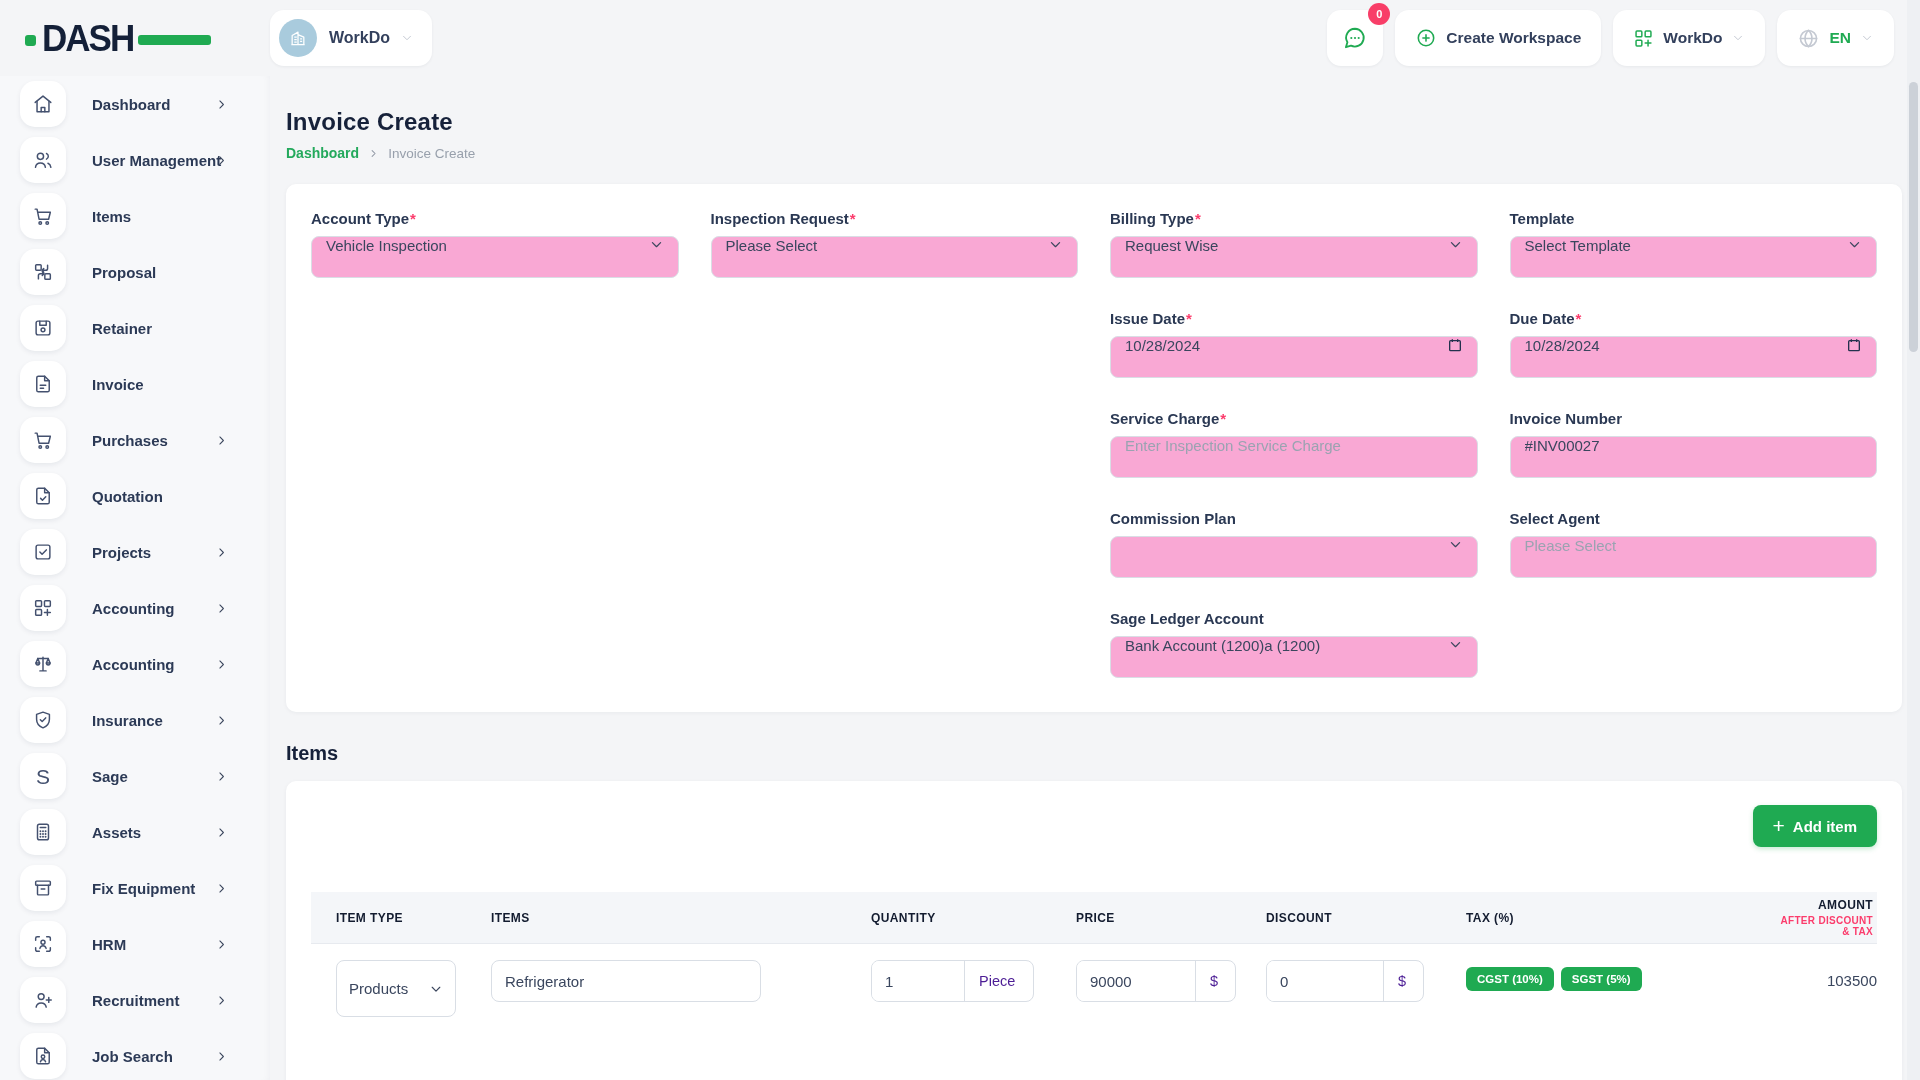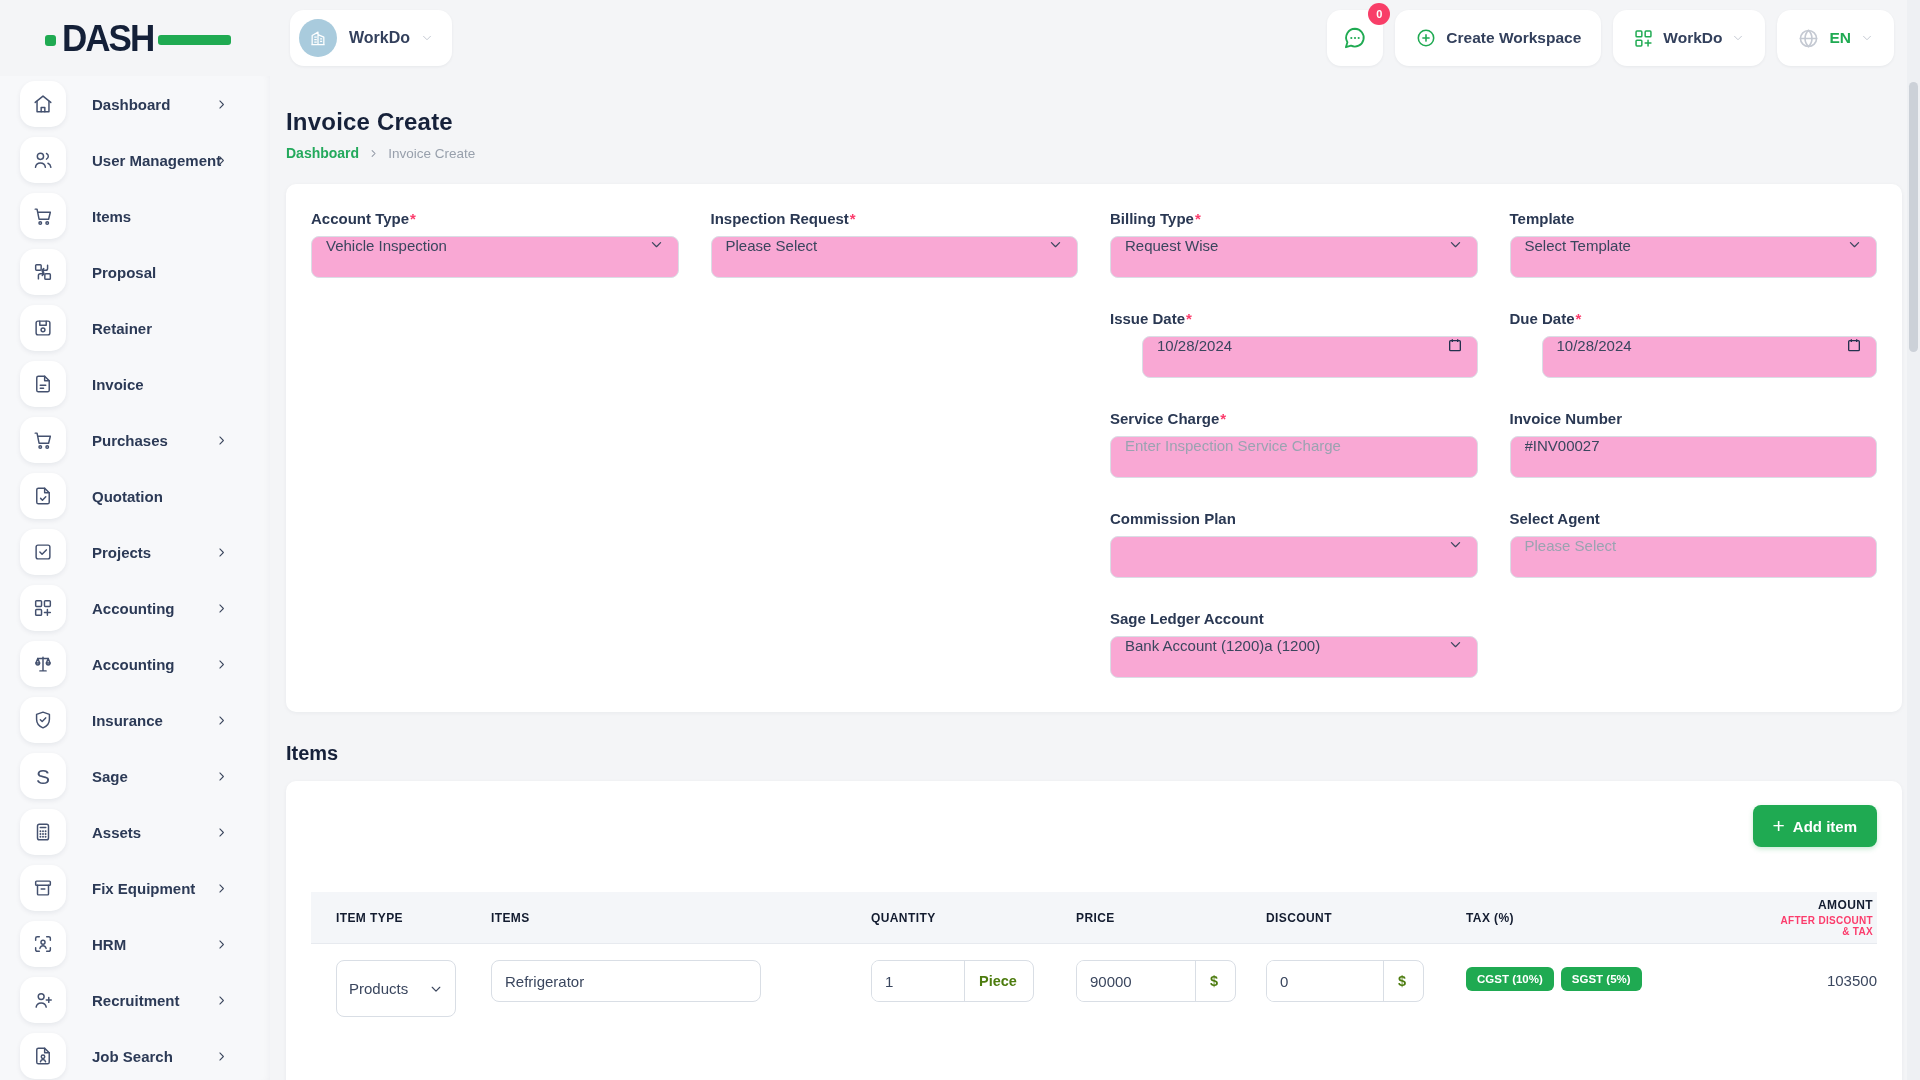--- a/index.html
+++ b/index.html
@@ -12,21 +12,21 @@
   html,body{width:1920px;height:1080px;overflow:hidden;}
   body{font-family:"Liberation Sans",sans-serif;background:var(--bg);color:var(--ink);position:relative;}
   svg{display:block;}
   .stroke{fill:none;stroke:var(--icon);stroke-width:1.6;stroke-linecap:round;stroke-linejoin:round;}
   .stroke-green{fill:none;stroke:var(--green);stroke-width:1.7;stroke-linecap:round;stroke-linejoin:round;}
   .stroke-gray{fill:none;stroke:#c4c9d2;stroke-width:1.7;stroke-linecap:round;stroke-linejoin:round;}
   .stroke-dark{fill:none;stroke:#3c475e;stroke-width:2;stroke-linecap:round;stroke-linejoin:round;}
 
   
   .topbar{position:absolute;left:0;top:0;width:1920px;height:76px;display:flex;align-items:center;}
-  .logo{position:relative;margin-left:62px;width:150px;}
+  .logo{position:relative;margin-left:42px;width:150px;}
   .logo-text{font-size:35px;font-weight:800;letter-spacing:-2px;color:#142038;transform:scaleY(1.08);display:inline-block;}
   .logo-dot{position:absolute;left:-17px;top:17px;width:11px;height:11px;border-radius:3px;background:var(--green);}
   .logo-bar{position:absolute;left:96px;top:17px;width:73px;height:10px;border-radius:3px;background:var(--green);}
   .ws-pill{margin-left:78px;background:#fff;border-radius:14px;height:56px;display:flex;align-items:center;padding:0 18px 0 9px;box-shadow:0 1px 3px rgba(20,32,56,.06);cursor:pointer;}
   .ws-avatar{width:38px;height:38px;border-radius:50%;background:#a9cbdd;display:flex;align-items:center;justify-content:center;}
   .ws-name{margin:0 10px 0 12px;font-size:16px;font-weight:600;color:#33405c;}
   .top-right{position:absolute;right:26px;top:10px;display:flex;align-items:center;gap:12px;}
   .icon-btn{position:relative;width:56px;height:56px;background:#fff;border-radius:14px;display:flex;align-items:center;justify-content:center;box-shadow:0 1px 3px rgba(20,32,56,.06);cursor:pointer;}
   .badge{position:absolute;top:-7px;right:-7px;min-width:22px;height:22px;border-radius:11px;background:#f83e68;color:#fff;font-size:11px;font-weight:700;display:flex;align-items:center;justify-content:center;padding:0 6px;}
   .pill-btn{height:56px;background:#fff;border-radius:14px;display:flex;align-items:center;gap:9px;padding:0 20px;box-shadow:0 1px 3px rgba(20,32,56,.06);font-size:15.5px;font-weight:600;color:#33405c;cursor:pointer;}
@@ -50,21 +50,21 @@
   .card{background:var(--card);border-radius:10px;box-shadow:0 1px 4px rgba(20,32,56,.05);}
   .form-card{margin-top:23px;padding:26px 25px 34px;}
   .form-grid{display:grid;grid-template-columns:repeat(4,1fr);column-gap:24px;row-gap:22px;gap:32px;}
   .c1{grid-column:1}.c2{grid-column:2}.c3{grid-column:3}.c4{grid-column:4}.c34{grid-column:3/5}
   .f-label{font-size:15px;font-weight:600;color:var(--label);margin-bottom:9px;}
   .req{color:var(--pink);margin-left:1px;}
   .control{height:42px;border:1px solid var(--border);border-radius:8px;display:flex;align-items:flex-start;padding:0 14px;font-size:15px;color:#3a465e;background:#f9a8d4;}
   .select{justify-content:space-between;cursor:pointer;}
   .control input{border:none;outline:none;font-family:"Liberation Sans",sans-serif;font-size:15px;color:#3a465e;width:100%;background:transparent;}
   .control input::placeholder{color:#9aa3b1;}
-  .datebox{justify-content:space-between;cursor:text;margin-left:32px;}
+  .datebox{justify-content:space-between;cursor:text;}
 
   .items-title{font-size:20px;font-weight:700;color:#16213a;margin:30px 0 16px;}
   .items-card{padding:24px 25px 40px;height:420px;border-bottom-left-radius:0;border-bottom-right-radius:0;}
   .add-row{display:flex;justify-content:flex-end;}
   .btn-green{background:var(--green);color:#fff;border:none;border-radius:8px;height:42px;padding:0 20px;display:flex;align-items:center;gap:8px;font-size:15px;font-weight:600;font-family:"Liberation Sans",sans-serif;cursor:pointer;box-shadow:0 2px 5px rgba(31,170,82,.25);}
   .btn-green .plus{font-size:21px;font-weight:400;line-height:1;margin-top:-2px;}
 
   .itable{margin-top:45px;}
   .ithead,.itrow{display:grid;grid-template-columns:180px 380px 205px 190px 200px 305px 1fr;align-items:center;}
   .ithead{background:var(--thead-bg);height:52px;border-bottom:1px solid #e7eaef;}
@@ -72,21 +72,21 @@
   .th:first-child{padding-left:25px;}
   .th-amount{text-align:right;padding-right:4px;}
   .th-amount .sub{display:block;font-size:10px;font-weight:700;color:var(--pink);margin-top:3px;letter-spacing:.3px;}
   .itrow{margin-top:16px;align-items:flex-start;}
   .cell{display:flex;}
   .cell-pad{padding-left:25px;}
   .mini-select{width:120px;height:57px;border:1px solid var(--border);border-radius:8px;display:flex;align-items:center;justify-content:space-between;padding:0 12px;font-size:15px;color:#3a465e;cursor:pointer;background:#fff;}
   .mini-input{height:42px;border:1px solid var(--border);border-radius:8px;padding:0 13px;font-size:15px;color:#3a465e;width:100%;}
   .group{display:flex;align-items:stretch;height:42px;border:1px solid var(--border);border-radius:8px;overflow:hidden;background:#fff;}
   .group input{border:none;outline:none;padding:0 13px;font-size:15px;color:#3a465e;font-family:"Liberation Sans",sans-serif;min-width:0;}
-  .addon{display:flex;align-items:center;justify-content:center;border-left:1px solid var(--border);padding:0 14px;font-size:14.5px;color:#4d7c0f;white-space:nowrap;font-weight:bold;}
+  .addon{display:flex;align-items:center;justify-content:center;border-left:1px solid var(--border);padding:0 14px;font-size:14.5px;color:#4c1d95;white-space:nowrap;}
   .tax-badges{display:flex;gap:7px;padding-top:7px;}
   .tax-badge{background:var(--green);color:#fff;font-size:11.5px;font-weight:600;padding:6px 11px;border-radius:6px;white-space:nowrap;}
   .amount-cell{justify-content:flex-end;padding-top:12px;font-size:15px;color:#3a465e;}
 
   .scrollbar{position:absolute;right:0;top:0;width:13px;height:1080px;background:#eef0f3;}
   .scroll-thumb{position:absolute;right:2px;top:82px;width:9px;height:270px;border-radius:5px;background:#ccd1d8;}
 </style>
 </head>
 <body>
 

